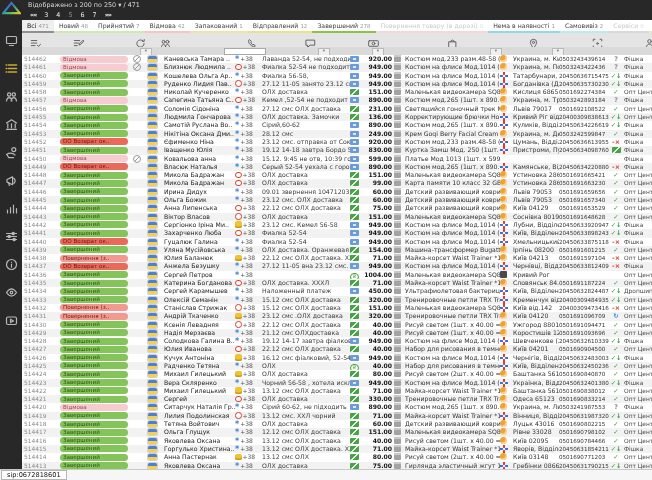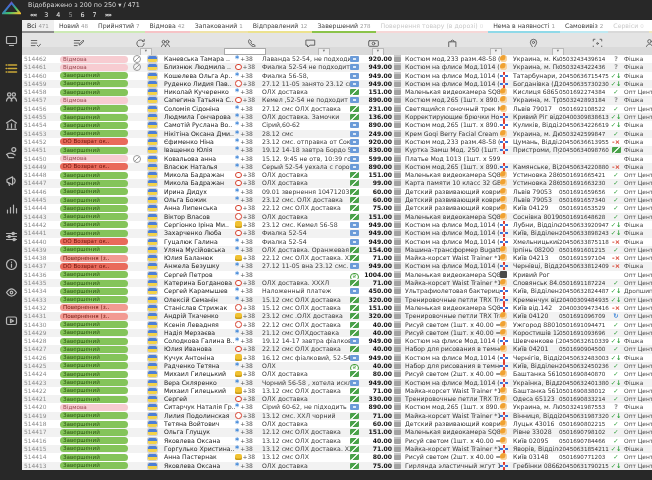--- a/index.html
+++ b/index.html
@@ -1296,13 +1296,16 @@
    <div class="c"><span class="ic-box"></span></div>
    <div class="c c-pd">Гирлянда эластичный жгут 10 м..</div>
    <div class="c"><span class="ic-nova"></span></div>
    <div class="c c-cy">Гребінки 08662</div>
    <div class="c c-tr">20450631790215</div>
    <div class="c c-ts"><span class="tk tk-okin">✓↓</span></div>
    <div class="c c-src">Опт Центр</div>
  </div>
     </div>
 
+  <div class="statusbar">
+    <span class="sip">sip:0672818601</span>
+  </div>
 </div>
 
 </body></html>

